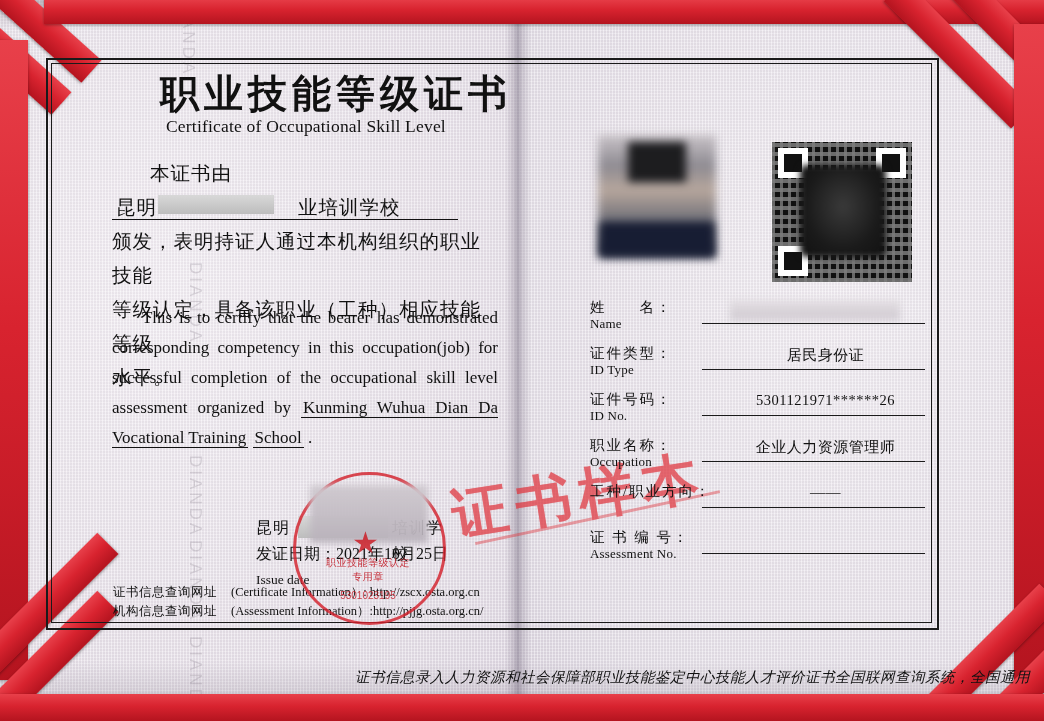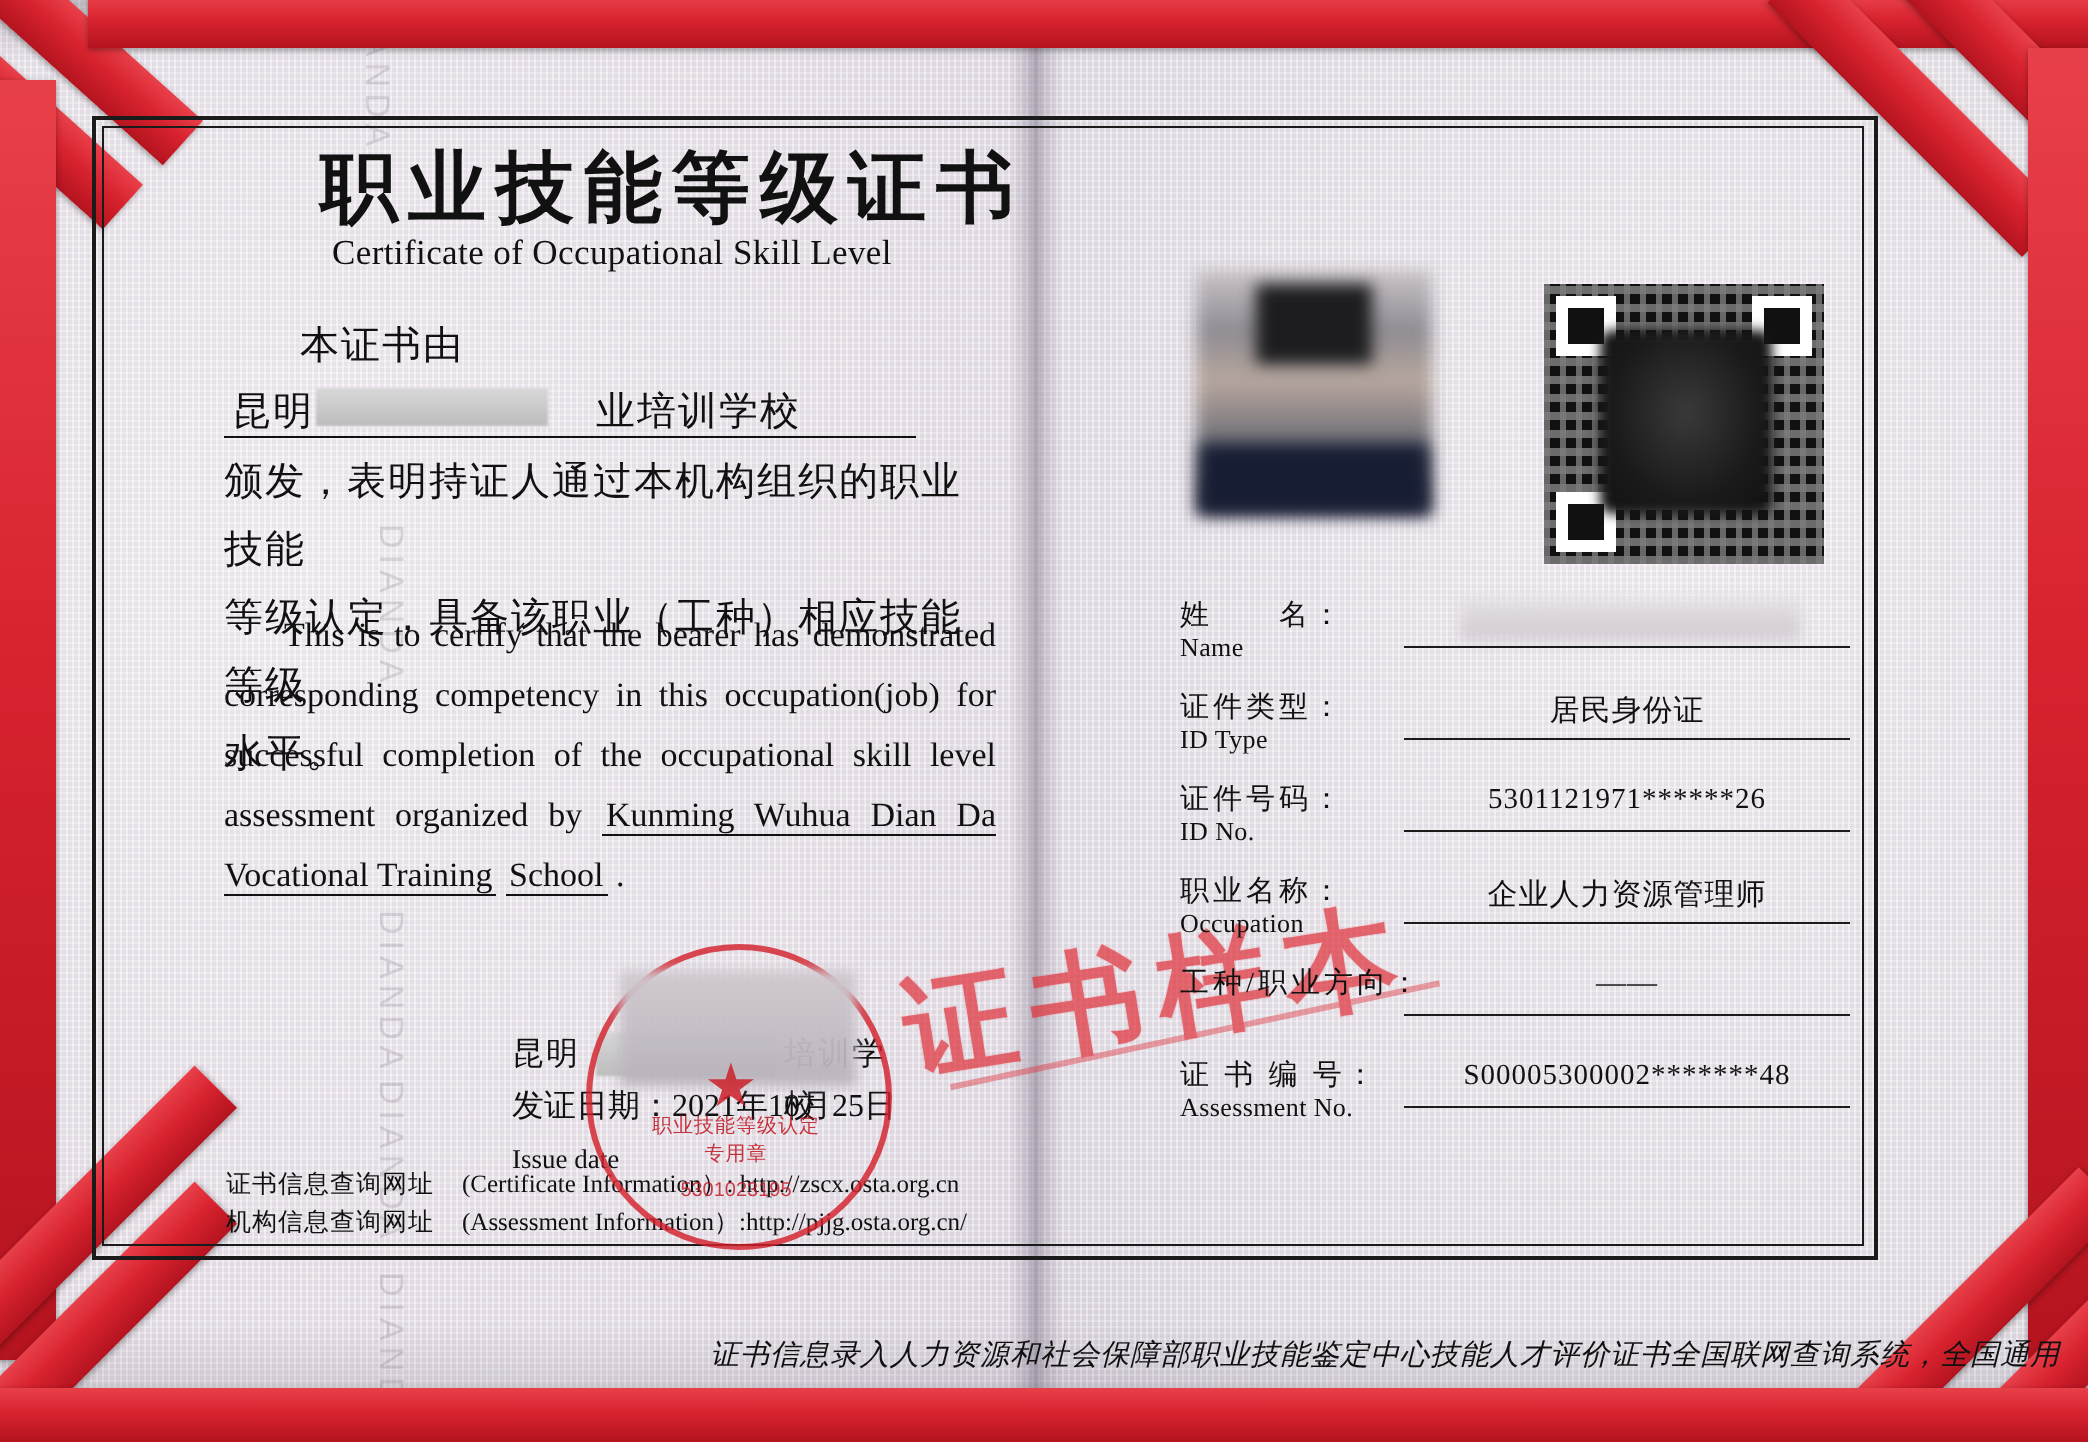--- a/index.html
+++ b/index.html
@@ -317,21 +317,21 @@
     letter-spacing: 0.2px;
   }
   .field-line {
     position: absolute;
     left: 112px; top: 25px;
     width: 223px;
     border-bottom: 1px solid #1b1b1b;
   }
   .field-value {
     position: absolute;
-    left: 112px; top: 2px;
+    left: 124px; top: 2px;
     width: 223px;
     text-align: center;
     font-size: 15px;
     color: #111;
     letter-spacing: 0.5px;
     white-space: nowrap;
   }
   .field-value.blur {
     background: linear-gradient(180deg,#e3dfe3,#cfc9d0);
     filter: blur(3.5px);
@@ -488,21 +488,20 @@
     <div class="field-row">
       <span class="field-label">工种/职业方向：</span>
       <span class="field-value">——</span>
       <span class="field-line"></span>
     </div>
 
 
     <div class="field-row">
       <span class="field-label">证 书 编 号：</span>
       <span class="field-label-en">Assessment No.</span>
-      <span class="field-value mono">S00005300002*******48</span>
       <span class="field-line"></span>
     </div>
 
   </div>
 
   <div class="bottom-note">证书信息录入人力资源和社会保障部职业技能鉴定中心技能人才评价证书全国联网查询系统，全国通用</div>
 
 </div>
 
 </body></html>

